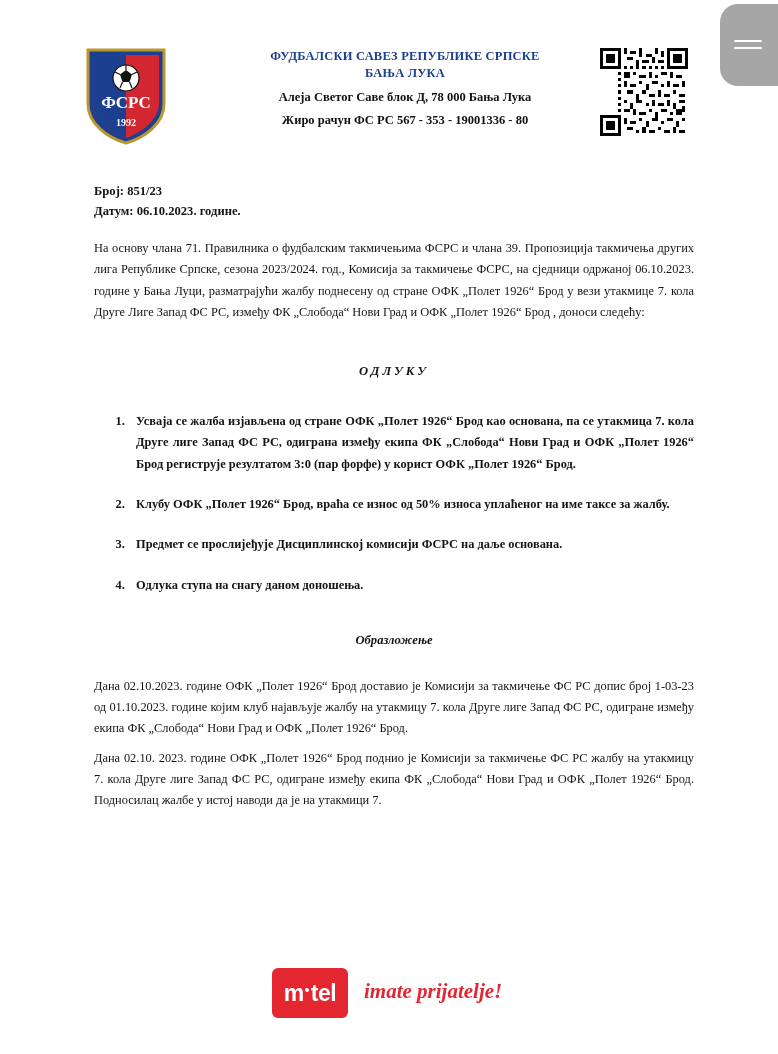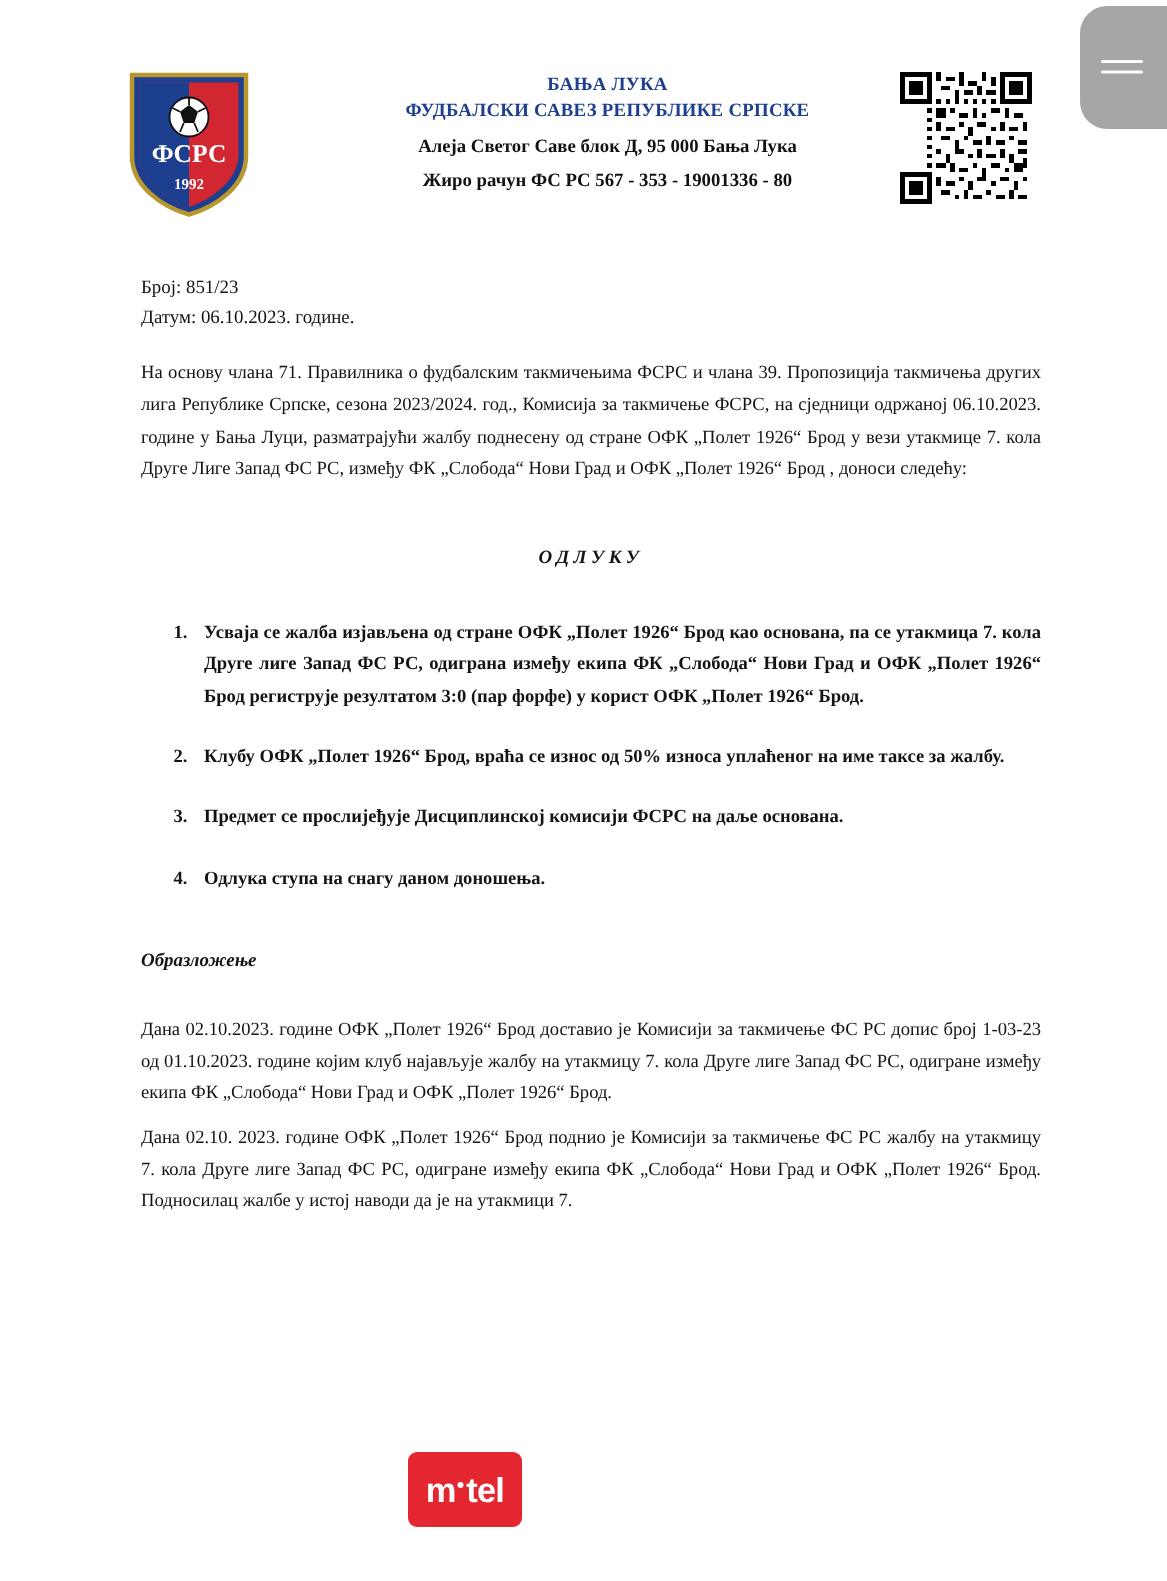--- a/index.html
+++ b/index.html
@@ -109,21 +109,21 @@
     top: 182px;
     width: 600px;
     font-family: "Liberation Serif", serif;
     font-size: 12.4px;
     line-height: 1.72;
     color: #141414;
     text-align: justify;
   }
 
   .meta-line {
-    font-weight: normal;
+    font-weight: bold;
     font-size: 12.6px;
     line-height: 1.55;
     text-align: left;
   }
 
   .para {
     margin-top: 17px;
     text-align: justify;
   }
 
@@ -144,20 +144,21 @@
   }
   ol.items li {
     margin-bottom: 19px;
     padding-left: 8px;
     text-align: justify;
   }
   ol.items li::marker { }
 
   .reason-title {
     margin-top: 34px;
+    text-align: center;
     font-style: italic;
     font-weight: bold;
     font-size: 12.6px;
   }
 
   .reason-para {
     margin-top: 24px;
     text-align: justify;
   }
   .reason-para.second { margin-top: 8px; }
@@ -220,23 +221,23 @@
         <path d="M9 9 H42 V92 C27 87 9 74 9 57 Z" fill="#1d3f8f"></path>
         <circle cx="42" cy="32" r="13" fill="#ffffff" stroke="#111" stroke-width="1.2"></circle>
         <polygon points="42,24 48,28.5 45.5,36 38.5,36 36,28.5" fill="#111"></polygon>
         <path d="M42 24 L42 19 M48 28.5 L53 26 M45.5 36 L48 42 M38.5 36 L36 42 M36 28.5 L31 26" stroke="#111" stroke-width="1.2" fill="none"></path>
         <text x="42" y="62" text-anchor="middle" font-family="Liberation Serif, serif" font-size="17" font-weight="bold" fill="#ffffff">ФСРС</text>
         <text x="42" y="80" text-anchor="middle" font-family="Liberation Serif, serif" font-size="10" font-weight="bold" fill="#ffffff">1992</text>
       </svg>
     </div>
 
     <div class="header-text">
+      <div class="org-line">ФУДБАЛСКИ САВЕЗ РЕПУБЛИКЕ СРПСКЕ</div>
       <div class="org-line">БАЊА ЛУКА</div>
-      <div class="org-line">ФУДБАЛСКИ САВЕЗ РЕПУБЛИКЕ СРПСКЕ</div>
-      <div class="addr-line first">Алеја Светог Саве блок Д, 95 000 Бања Лука</div>
+      <div class="addr-line first">Алеја Светог Саве блок Д, 78 000 Бања Лука</div>
       <div class="addr-line">Жиро рачун ФС РС 567 - 353 - 19001336 - 80</div>
     </div>
 
     <div class="qr">
       <svg width="88" height="88" viewBox="0 0 29 29" shape-rendering="crispEdges">
         <rect width="29" height="29" fill="#fff"></rect>
         <g fill="#000">
 
           <rect x="0" y="0" width="7" height="1"></rect>
             <rect x="0" y="6" width="7" height="1"></rect>
@@ -376,15 +377,16 @@
     <div class="reason-para second">Дана 02.10. 2023. године ОФК „Полет 1926“ Брод поднио је Комисији за такмичење ФС РС жалбу на утакмицу  7. кола Друге лиге Запад ФС РС, одигране између екипа ФК „Слобода“ Нови Град  и ОФК „Полет 1926“ Брод. Подносилац жалбе у истој наводи да је на утакмици  7.</div>
 
   </div>
 
   <div class="footer">
     <div class="mtel-box">
       <span>m</span>
       <span class="dot"></span>
       <span>tel</span>
     </div>
+    <div class="mtel-slogan">imate prijatelje!</div>
   </div>
 
 </div>
 
 </body></html>

